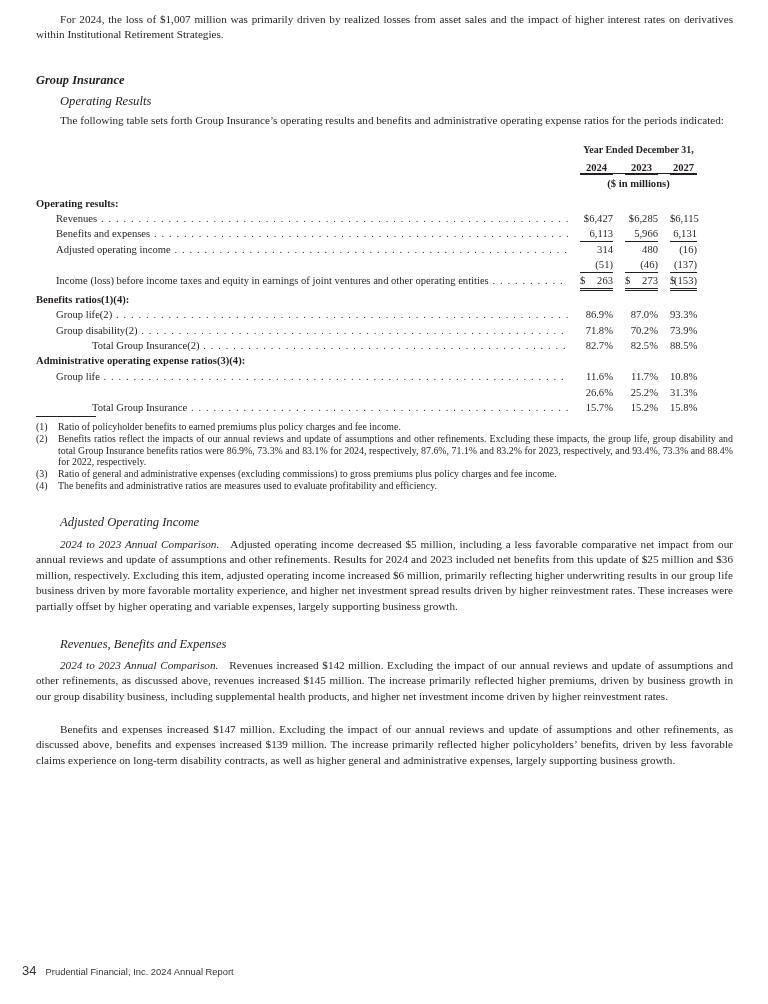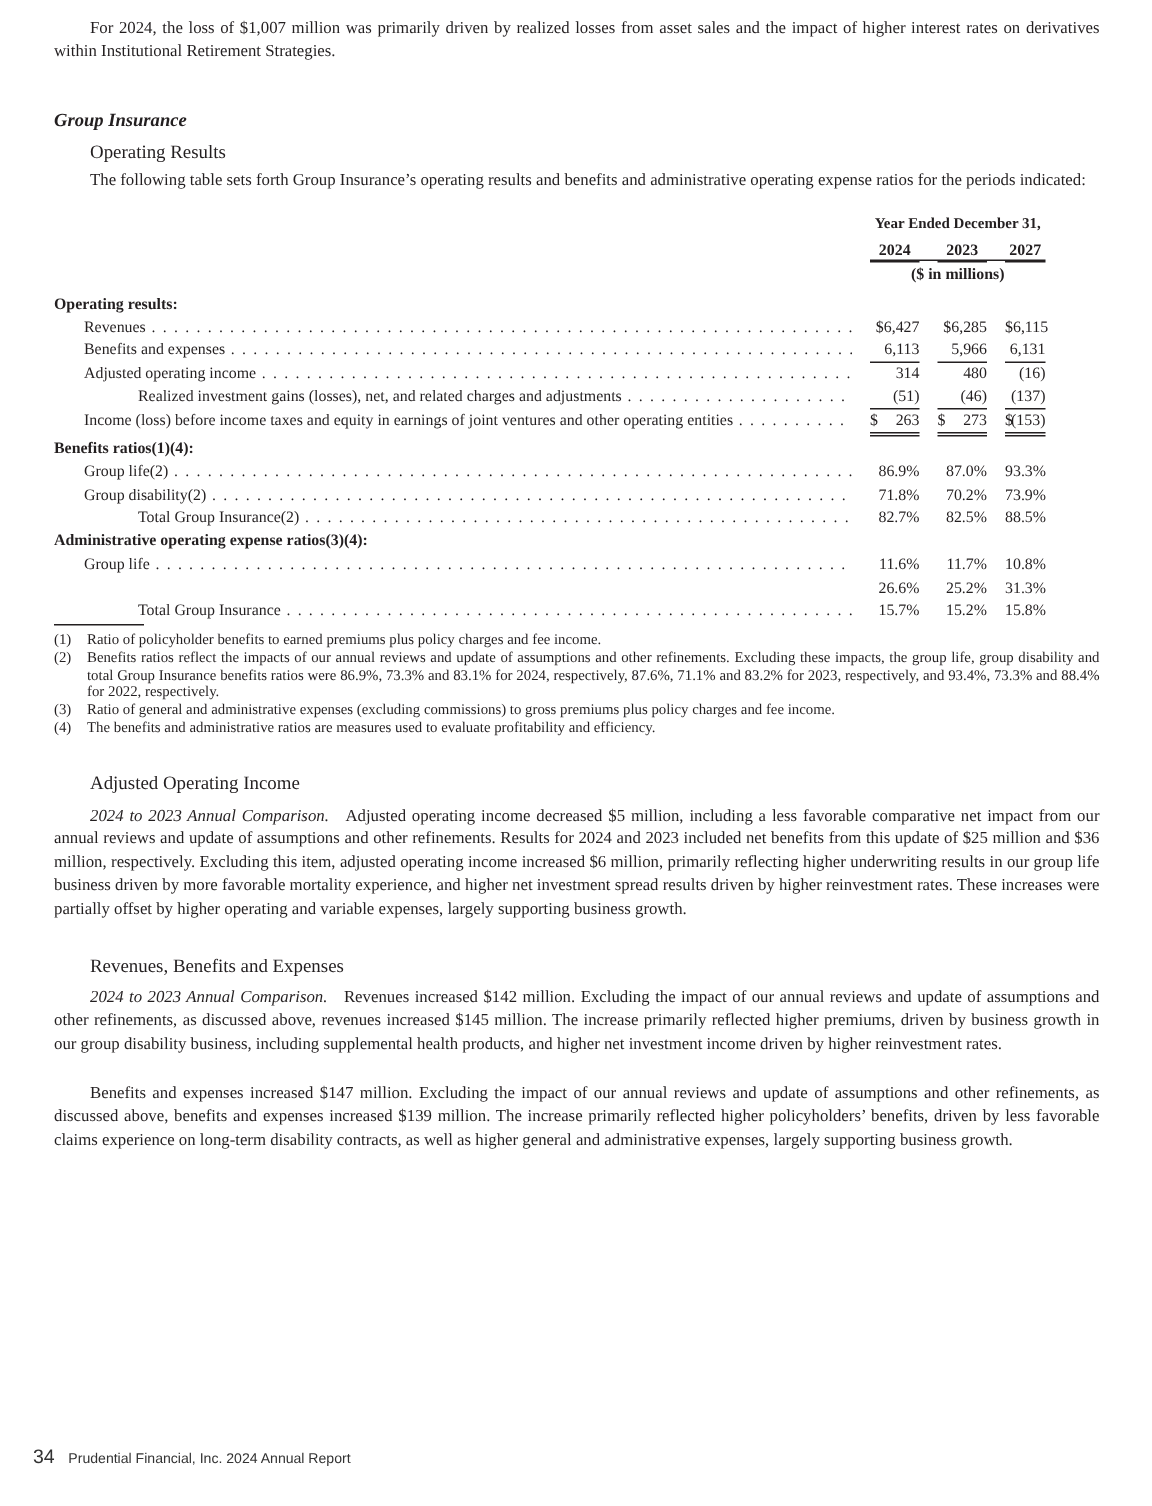--- a/index.html
+++ b/index.html
@@ -5,21 +5,21 @@
   html, body { margin: 0; padding: 0; background: #ffffff; }
   body {
     width: 768px; height: 1004px; position: relative; overflow: hidden;
     font-family: "Liberation Serif", serif; color: #231f20; font-size: 11.2px;
   }
   .page { position: absolute; left: 36px; top: 0; width: 697px; }
   p { margin: 0; line-height: 15.4px; text-align: justify; }
   .indent { text-indent: 24px; }
   .intro { position: absolute; top: 12px; left: 0; width: 697px; }
   .h-section { position: absolute; top: 73px; left: 0; font-weight: bold; font-style: italic; font-size: 12.4px; }
-  .h-sub { position: absolute; left: 24px; font-size: 12.6px; }
+  .h-sub { position: absolute; left: 24px; font-style: italic; font-size: 12.6px; }
   .table-intro { position: absolute; top: 113px; left: 0; width: 697px; }
 
   
   .tbl { position: absolute; top: 144px; left: 0; width: 697px; }
   .colhead-year { position: absolute; left: 544px; top: 0; width: 117px; text-align: center; font-weight: bold; font-size: 10px; border-bottom: 1px solid #231f20; padding-bottom: 18px; }
   .colhead { position: absolute; top: 18px; font-weight: bold; font-size: 10.6px; text-align: center; border-bottom: 1px solid #231f20; padding-bottom: 1px; }
   .colhead.c1 { left: 544px; width: 33px; }
   .colhead.c2 { left: 589px; width: 33px; }
   .colhead.c3 { left: 634px; width: 27px; }
   .units { position: absolute; left: 544px; top: 34px; width: 117px; text-align: center; font-weight: bold; font-size: 10.6px; }
@@ -91,21 +91,20 @@
       <span class="val v-c2 ul">5,966</span>
       <span class="val v-c3 ul">6,131</span>
     </div>
     <div class="row" style="top:98px">
       <span class="label l1 dots"><span>Adjusted operating income</span></span>
       <span class="val v-c1">314</span>
       <span class="val v-c2">480</span>
       <span class="val v-c3">(16)</span>
     </div>
     <div class="row" style="top:113px">
-      <span class="label l2 dots"><span>Realized investment gains (losses), net, and related charges and adjustments</span></span>
       <span class="val v-c1 ul">(51)</span>
       <span class="val v-c2 ul">(46)</span>
       <span class="val v-c3 ul">(137)</span>
     </div>
     <div class="row" style="top:129px">
       <span class="label l1 dots"><span>Income (loss) before income taxes and equity in earnings of joint ventures and other operating entities</span></span>
       <span class="val v-c1 dul"><span class="dollar">$</span><span>263</span></span>
       <span class="val v-c2 dul"><span class="dollar">$</span><span>273</span></span>
       <span class="val v-c3 dul"><span class="dollar">$</span><span>(153)</span></span>
     </div>

